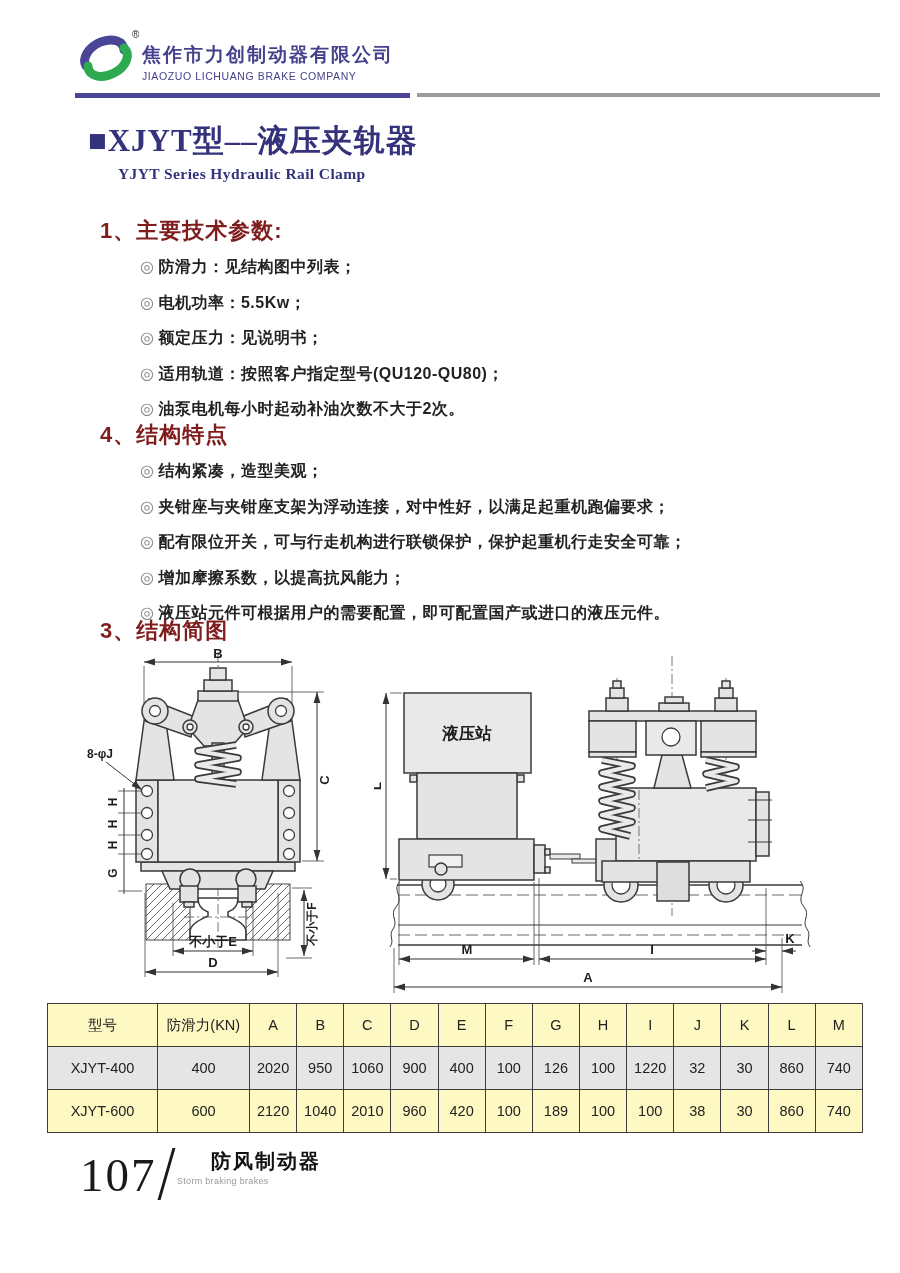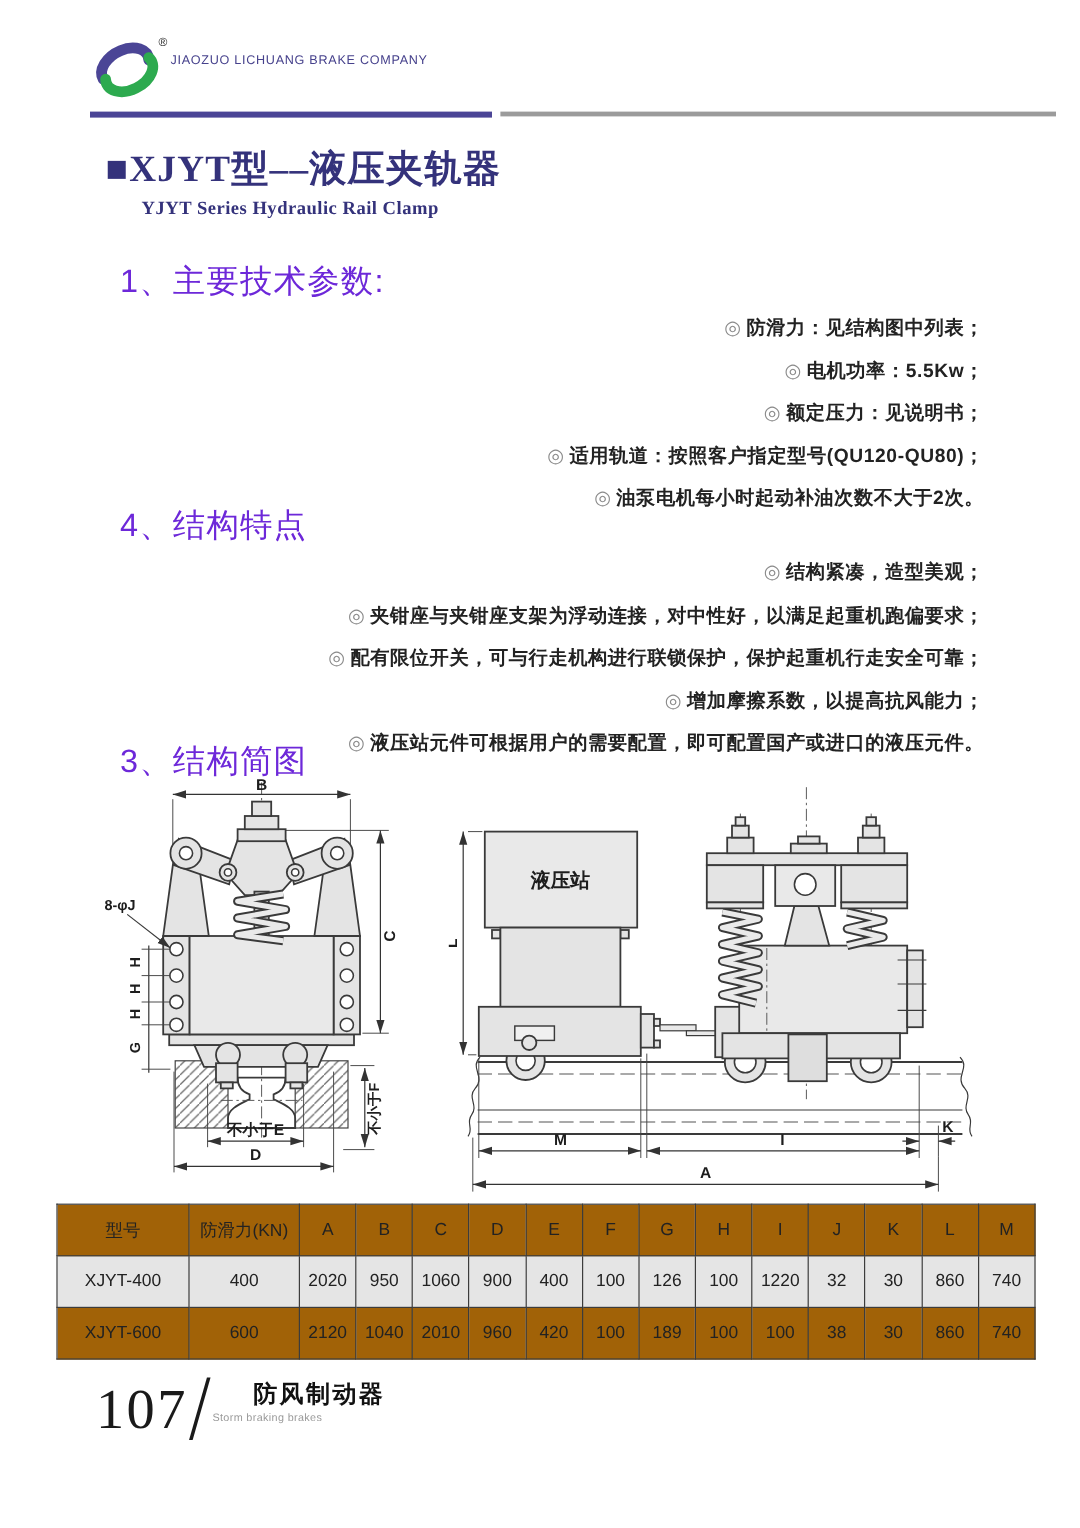--- a/index.html
+++ b/index.html
@@ -17,22 +17,22 @@
   .rule { position:absolute; left:75px; top:92px; width:805px; height:6px; display:flex; align-items:center; }
   .rule .p { width:335px; height:5px; background:#4b4596; }
   .rule .gap { width:7px; height:5px; background:#fff; }
   .rule .g { flex:1; height:4px; background:#9b9b9b; }
   
   .title-block { position:absolute; left:88px; top:120px; color:#34327b; }
   .title-main { font-family:"Liberation Serif", serif; font-weight:bold; font-size:31px; letter-spacing:1px; }
   .title-sub  { font-family:"Liberation Serif", serif; font-weight:bold; font-size:15.5px; margin:3px 0 0 30px; letter-spacing:0.4px; }
   
   .section { position:absolute; left:100px; width:720px; }
-  .sec-head { font-size:27px; font-weight:normal; color:#6d28d9; letter-spacing:1px; }
-  ul.specs { list-style:none; margin:11px 0 0 40px;text-align:right; }
+  .sec-head { font-size:22px; font-weight:bold; color:#7f1d1d; letter-spacing:1px; }
+  ul.specs { list-style:none; margin:11px 0 0 40px; }
   ul.specs li { font-size:16px; font-weight:bold; color:#222; margin-bottom:14.5px; letter-spacing:0.5px; }
   ul.specs .bullet { color:#8a8a8a; margin-right:4px; font-weight:normal; }
   #sec1 { top:216px; } #sec2 { top:420px; } #sec3 { top:616px; }
   
   .diagram { position:absolute; }
   #front-view { left:86px; top:648px; }
   #side-view  { left:374px; top:648px; }
   svg text { font-family:"Liberation Sans", sans-serif; fill:#1d1d1d; }
   svg .dim-label { font-size:13px; font-weight:bold; }
   svg .dim-label-sm { font-size:12px; font-weight:bold; }
@@ -48,21 +48,21 @@
   .dash  { stroke:#555; stroke-width:0.9; stroke-dasharray:12 5; fill:none; }
   .spring-out { stroke:#3a3a3a; stroke-width:7.5; fill:none; stroke-linejoin:round; }
   .spring-in  { stroke:#eaeaea; stroke-width:4.2; fill:none; stroke-linejoin:round; }
   
   table.specs-table {
     position:absolute; left:47px; top:1003px; width:816px;
     border-collapse:collapse; table-layout:fixed; font-size:14.5px; color:#222;
   }
   .specs-table th, .specs-table td {
     border:1.6px solid #3c3c3c; text-align:center; font-weight:normal;
-    height:43px; padding:0 2px; background:#a16207;
+    height:43px; padding:0 2px; background:#fef9c3;
   }
   .specs-table th:nth-child(1) { width:110px; }
   .specs-table th:nth-child(2) { width:92px; }
   .specs-table tr.shaded td { background:#e5e5e5; }
   
   .footer { position:absolute; left:80px; top:1148px; display:flex; align-items:flex-start; }
   .page-num { font-family:"Liberation Serif", serif; font-size:47px; color:#1a1a1a; letter-spacing:2px; }
   .fslash { width:2.5px; height:52px; background:#1a1a1a; transform:skewX(-16deg); margin:0 10px 0 8px; }
   .fcat .cn { font-size:20px; font-weight:bold; color:#111; letter-spacing:2px;padding-left:34px; }
   .fcat .en { font-size:9px; color:#9a9a9a; margin-top:1px; letter-spacing:0.3px; }
@@ -73,20 +73,21 @@
 <div class="page">
 
   <div class="logo">
     <svg width="72" height="62" viewBox="0 0 72 62">
       <path d="M14 40 A 21 14 -28 1 1 52 24" stroke="#4b4596" stroke-width="9" fill="none" stroke-linecap="round"></path>
       <path d="M52 22 A 21 14 -28 1 1 16 40" stroke="#2daa4f" stroke-width="9" fill="none" stroke-linecap="round"></path>
       <text x="60" y="12" font-size="10" fill="#4b4596">®</text>
     </svg>
   </div>
   <div class="company">
+    <div class="cn">焦作市力创制动器有限公司</div>
     <div class="en">JIAOZUO LICHUANG BRAKE COMPANY</div>
   </div>
   <div class="rule">
     <div class="p"></div>
     <div class="gap"></div>
     <div class="g"></div>
   </div>
 
   <div class="title-block">
     <div class="title-main">■XJYT型––液压夹轨器</div>

